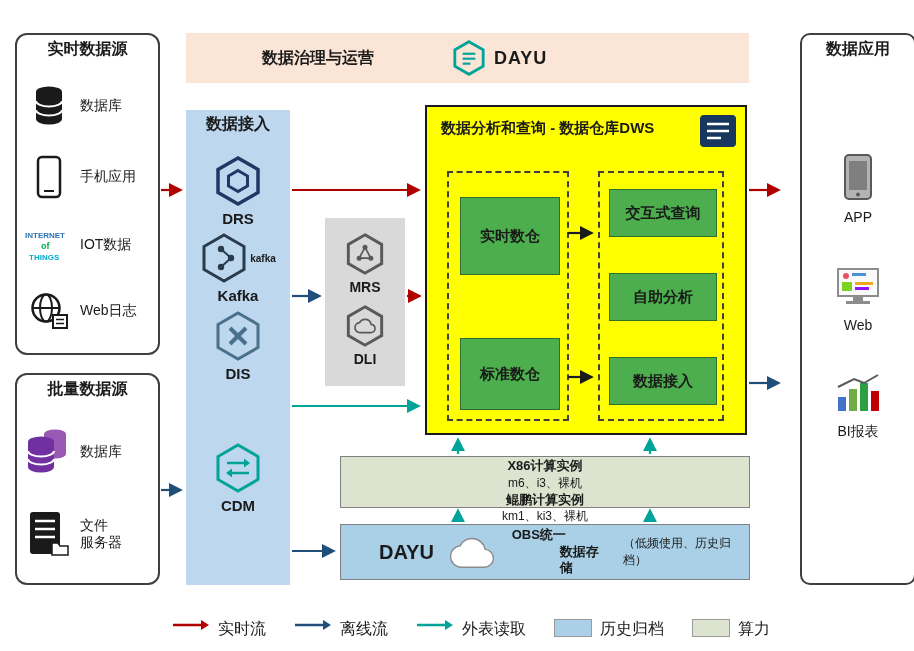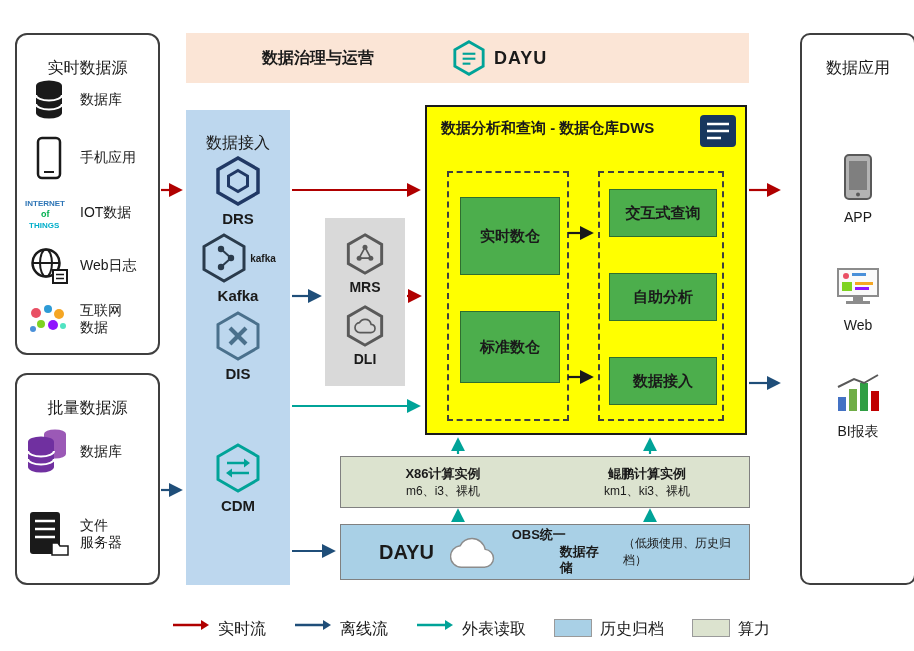--- a/index.html
+++ b/index.html
@@ -1,21 +1,21 @@
 <!DOCTYPE html>
 <html><head>
 <meta charset="utf-8">
 <style>
   * { margin:0; padding:0; box-sizing:border-box; }
   body { background:#ffffff; font-family:"Liberation Sans","DejaVu Sans",sans-serif; color:#1a1a1a; }
   .canvas { position:relative; width:914px; height:651px; background:#fff; overflow:hidden; }
   .abs { position:absolute; }
 
   .outline-box { border:2px solid #3f3f3f; border-radius:12px; background:#fff; }
-  .box-title { font-weight:normal; font-size:16px; text-align:center; padding-top:23px; }
+  .box-title { font-weight:bold; font-size:16px; text-align:center; padding-top:4px; }
 
   .src-rows { position:absolute; left:6px; right:4px; top:36px; bottom:8px;
               display:flex; flex-direction:column; justify-content:space-around; }
   .src-row { display:flex; align-items:center; gap:5px; }
   .icon-cell { flex:0 0 52px; display:flex; justify-content:center; align-items:center; }
   .src-label { font-size:14px; line-height:1.25; white-space:pre-line; }
 
   .banner { background:#fbe5d6; display:flex; align-items:center; padding-left:76px; gap:78px; }
   .banner-title { font-weight:bold; font-size:16px; }
   .brand { display:flex; align-items:center; gap:8px; font-weight:bold; font-size:18px; letter-spacing:1px; }
@@ -111,35 +111,20 @@
           <svg width="40" height="40" viewBox="0 0 40 40">
             <circle cx="17" cy="17" r="13.5" fill="none" stroke="#1a1a1a" stroke-width="2.5"></circle>
             <ellipse cx="17" cy="17" rx="6" ry="13.5" fill="none" stroke="#1a1a1a" stroke-width="2"></ellipse>
             <line x1="3.5" y1="17" x2="30.5" y2="17" stroke="#1a1a1a" stroke-width="2"></line>
             <rect x="24" y="24" width="14" height="13" fill="#fff" stroke="#1a1a1a" stroke-width="2"></rect>
             <line x1="27" y1="28.5" x2="35" y2="28.5" stroke="#1a1a1a" stroke-width="1.5"></line>
             <line x1="27" y1="32.5" x2="35" y2="32.5" stroke="#1a1a1a" stroke-width="1.5"></line>
           </svg>
         </span>
         <span class="src-label">Web日志</span>
-      </div>
-      <div class="src-row">
-        <span class="icon-cell">
-          <svg width="46" height="36" viewBox="0 0 46 36">
-            <circle cx="10" cy="12" r="5" fill="#e94f64"></circle>
-            <circle cx="22" cy="8" r="4" fill="#2e9bd6"></circle>
-            <circle cx="33" cy="13" r="5" fill="#f5a623"></circle>
-            <circle cx="15" cy="23" r="4" fill="#7ed321"></circle>
-            <circle cx="27" cy="24" r="5" fill="#9013fe"></circle>
-            <circle cx="37" cy="25" r="3" fill="#50e3c2"></circle>
-            <circle cx="7" cy="28" r="3" fill="#4a90d9"></circle>
-          </svg>
-        </span>
-        <span class="src-label">互联网
-数据</span>
       </div>
     </div>
   </div>
 
   <div class="outline-box abs" style="left:15px; top:373px; width:145px; height:212px;">
     <div class="box-title">批量数据源</div>
     <div class="src-rows">
       <div class="src-row">
         <span class="icon-cell">
           <svg width="46" height="48" viewBox="0 0 46 48">
@@ -239,30 +224,30 @@
   <div class="dws abs" style="left:425px; top:105px; width:322px; height:330px;">
     <div class="dws-title">数据分析和查询 - 数据仓库DWS</div>
     <svg class="abs" style="right:8px; top:7px;" width="38" height="34" viewBox="0 0 38 34">
       <rect x="1" y="1" width="36" height="32" rx="4" fill="#17375e"></rect>
       <line x1="8" y1="10" x2="30" y2="10" stroke="#fff" stroke-width="2.5"></line>
       <line x1="8" y1="17" x2="30" y2="17" stroke="#fff" stroke-width="2.5"></line>
       <line x1="8" y1="24" x2="22" y2="24" stroke="#fff" stroke-width="2.5"></line>
     </svg>
     <div class="dashed" style="left:20px; top:64px; width:122px; height:250px;">
       <div class="green-box" style="left:11px; top:24px; width:100px; height:78px;">实时数仓</div>
-      <div class="green-box" style="left:11px; top:138px; width:100px; height:72px;">标准数仓</div>
+      <div class="green-box" style="left:11px; top:165px; width:100px; height:72px;">标准数仓</div>
     </div>
     <div class="dashed" style="left:171px; top:64px; width:126px; height:250px;">
       <div class="green-box" style="left:9px; top:16px; width:108px; height:48px;">交互式查询</div>
       <div class="green-box" style="left:9px; top:100px; width:108px; height:48px;">自助分析</div>
       <div class="green-box" style="left:9px; top:184px; width:108px; height:48px;">数据接入</div>
     </div>
   </div>
 
-  <div class="compute-box abs" style="left:340px; top:456px; width:410px; height:52px;">
+  <div class="compute-box abs" style="left:340px; top:456px; width:410px; height:52px;flex-direction:column;">
     <div class="compute-half">
       <span class="compute-title">X86计算实例</span>
       <span class="compute-detail">m6、i3、裸机</span>
     </div>
     <div class="compute-half">
       <span class="compute-title">鲲鹏计算实例</span>
       <span class="compute-detail">km1、ki3、裸机</span>
     </div>
   </div>
 

